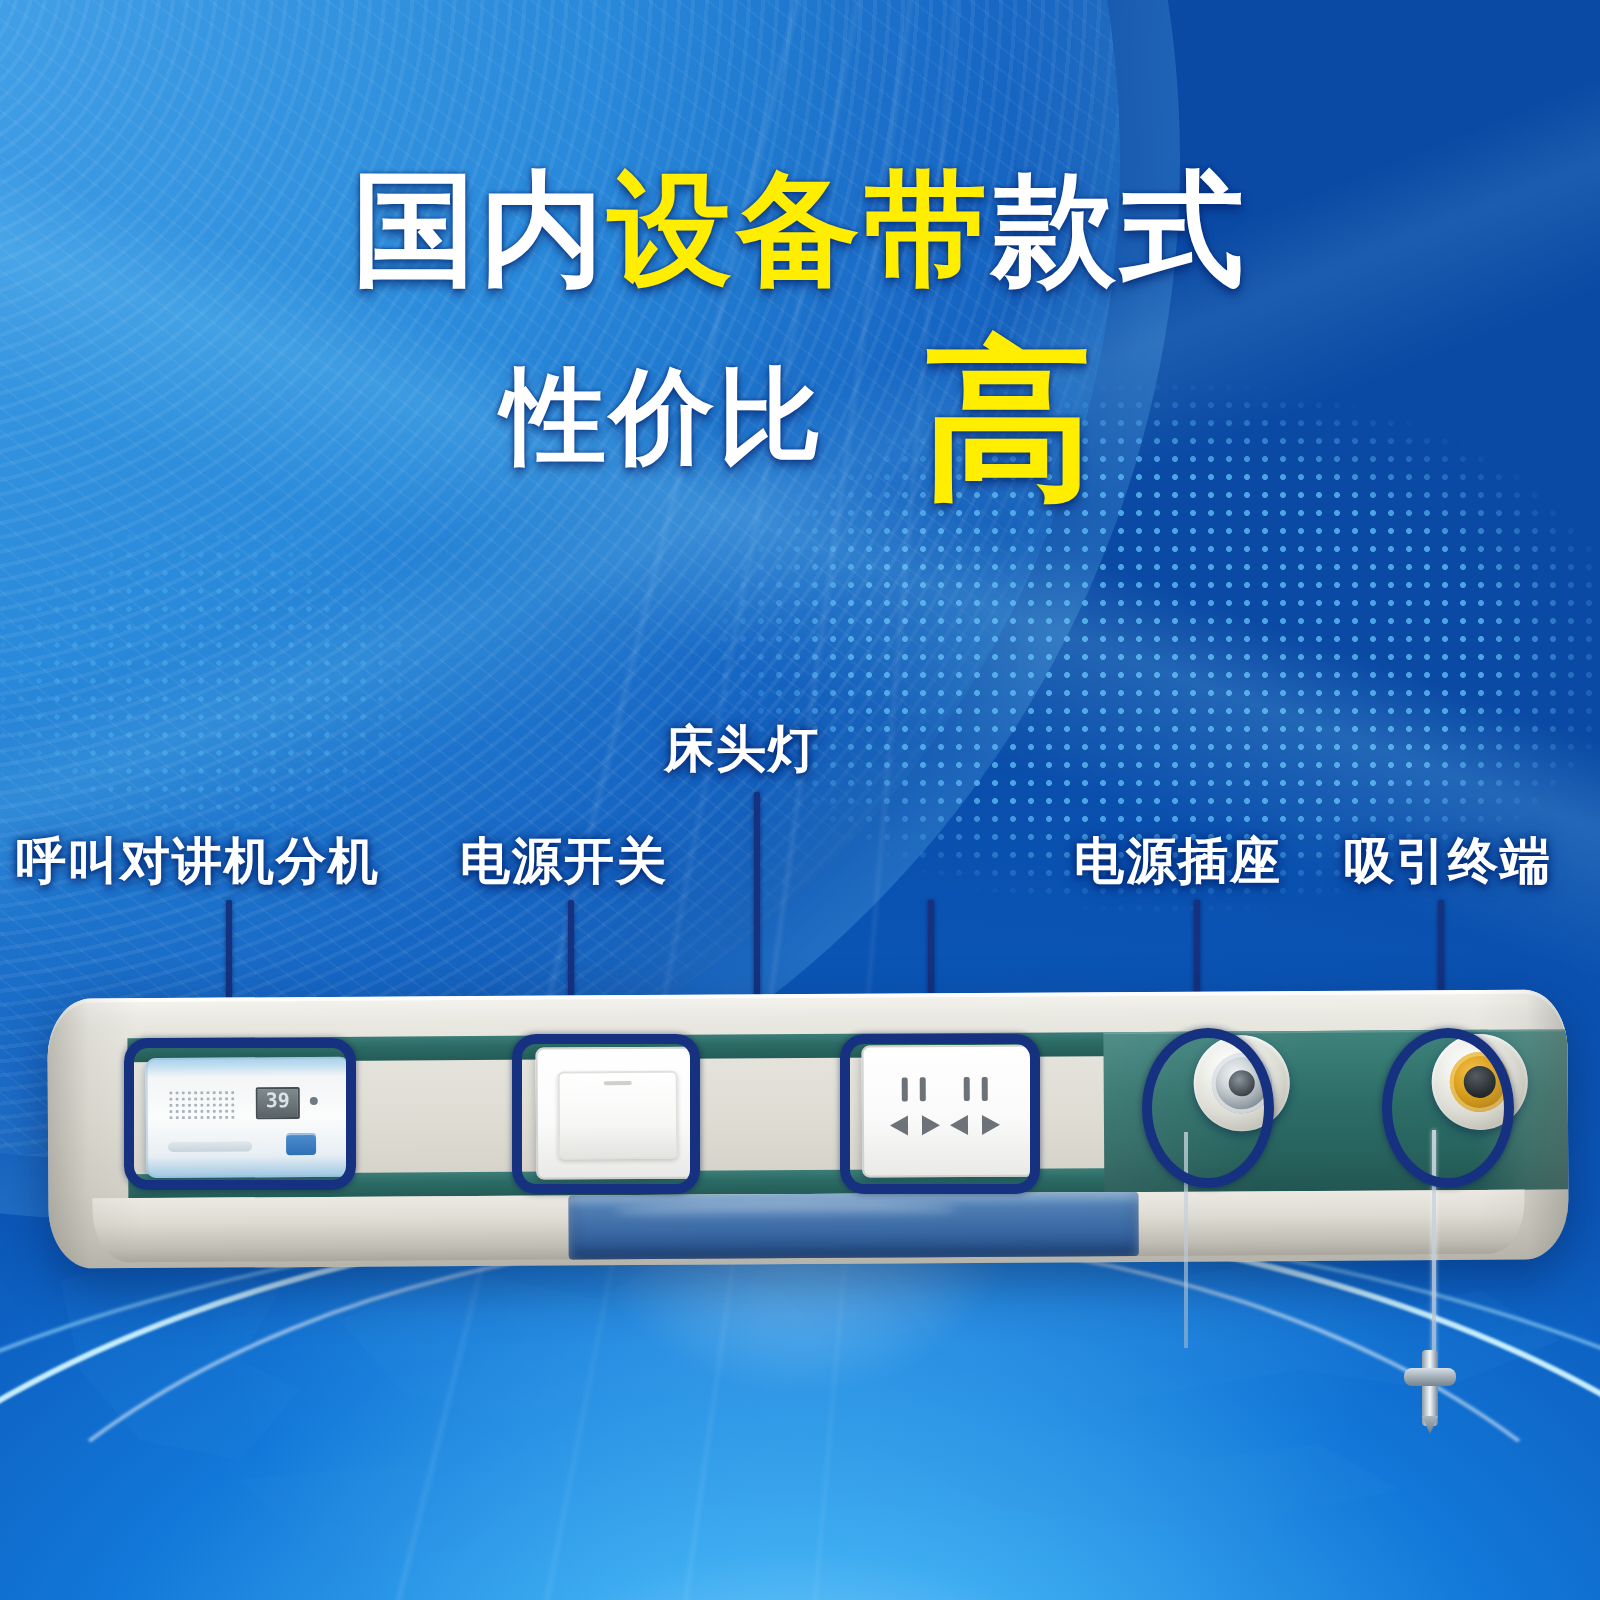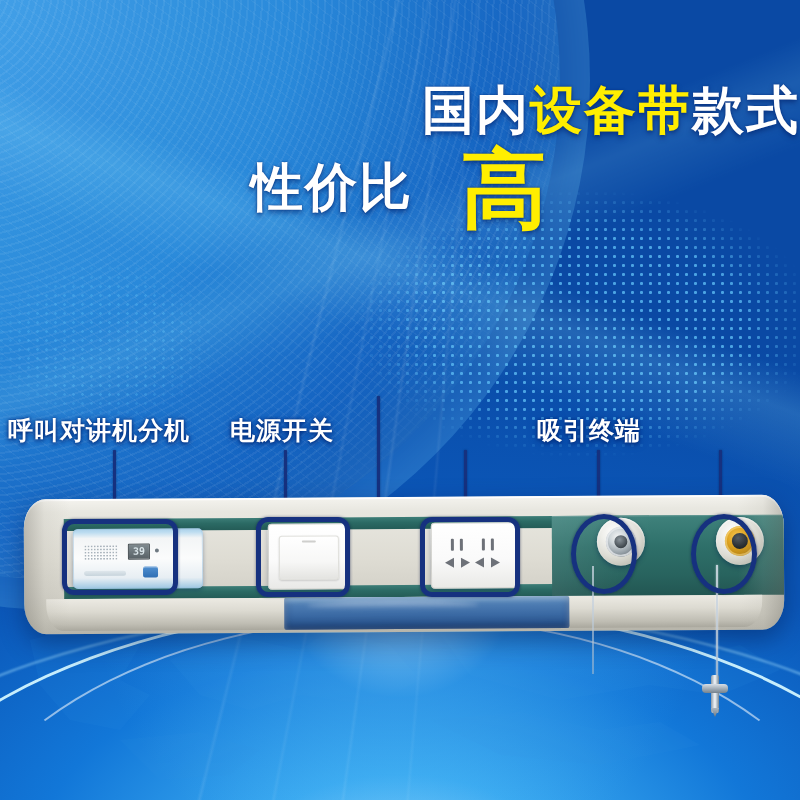--- a/index.html
+++ b/index.html
@@ -90,26 +90,25 @@
     opacity:.7;
   }
 
   
   .headline{
     position:absolute;left:0;top:84px;width:800px;text-align:center;
     line-height:1;
     pointer-events:none;
   }
   .h-line1{
-    font-size:52px;font-weight:bold;letter-spacing:2px;
+    font-size:62px;font-weight:bold;letter-spacing:2px;
     white-space:nowrap;
-    text-align:right;
   }
   .h-line2{
-    margin-top:10px;font-size:52px;font-weight:bold;letter-spacing:2px;white-space:nowrap;
+    margin-top:22px;font-size:52px;font-weight:bold;letter-spacing:2px;white-space:nowrap;
   }
   .tw{color:#ffffff;text-shadow:0 0 2px rgba(0,40,120,.9),0 3px 5px rgba(0,30,100,.55);}
   .ty{color:#ffee00;text-shadow:0 0 2px rgba(0,40,120,.9),0 3px 5px rgba(0,30,100,.55);}
   .big{font-size:86px;vertical-align:-14px;margin-left:48px;}
 
   
   .label{
     position:absolute;color:#ffffff;font-weight:bold;font-size:25px;white-space:nowrap;
     text-shadow:0 0 3px rgba(0,40,120,.95),0 2px 4px rgba(0,35,110,.7),0 0 9px rgba(0,60,150,.6);
     letter-spacing:1px;
@@ -168,21 +167,20 @@
     background:linear-gradient(180deg,#eceae3 0%,#dcdad1 40%,#bfbdb3 80%,#a9a79d 100%);
     border-radius:0 0 18px 18px/0 0 26px 26px;
   }
 
   
   .intercom{
     position:absolute;left:49px;top:30px;width:102px;height:60px;
     background:linear-gradient(180deg,#a9cfe8 0%,#bcdcf0 6%,#f3f5f6 16%,#fbfcfc 50%,#e7eef3 82%,#9cc6e2 100%);
     border-radius:5px;
     box-shadow:0 2px 4px rgba(0,30,80,.35), inset 0 0 0 1px rgba(150,190,220,.5);
-    padding-left:28px;
   }
   .ic-grille{
     position:absolute;left:11px;top:16px;width:34px;height:16px;
     background-image:radial-gradient(circle,#9aa6b0 .7px,rgba(0,0,0,0) .9px);
     background-size:3.1px 3.1px;
     opacity:.85;border-radius:2px;
   }
   .ic-lcd{
     position:absolute;left:55px;top:15px;width:20px;height:14px;
     background:linear-gradient(180deg,#7f8a8f,#596267);
@@ -338,21 +336,23 @@
     <div class="h-line1">
       <span class="tw">国内</span><span class="ty">设备带</span><span class="tw">款式</span>
     </div>
     <div class="h-line2">
       <span class="tw">性价比</span><span class="ty big">高</span>
     </div>
   </div>
 
   <div class="label" style="left:8px;top:414px;text-align:center;">呼叫对讲机分机</div>
   <div class="label" style="left:230px;top:414px;font-family:Liberation Mono, monospace;">电源开关</div>
-  <div class="label" style="left:537px;top:414px;">吸引终端</div>
+  <div class="label" style="left:332px;top:358px;">床头灯</div>
+  <div class="label" style="left:537px;top:414px;">电源插座</div>
+  <div class="label" style="left:672px;top:414px;">吸引终端</div>
 
   <div class="vline" style="left:113px;top:450px;height:80px;"></div>
   <div class="vline" style="left:284px;top:450px;height:72px;"></div>
   <div class="vline" style="left:377px;top:396px;height:212px;"></div>
   <div class="vline" style="left:464px;top:450px;height:72px;"></div>
   <div class="vline" style="left:597px;top:450px;height:76px;"></div>
   <div class="vline" style="left:719px;top:450px;height:76px;"></div>
 
   <div class="panel-wrap">
     <div class="panel">

